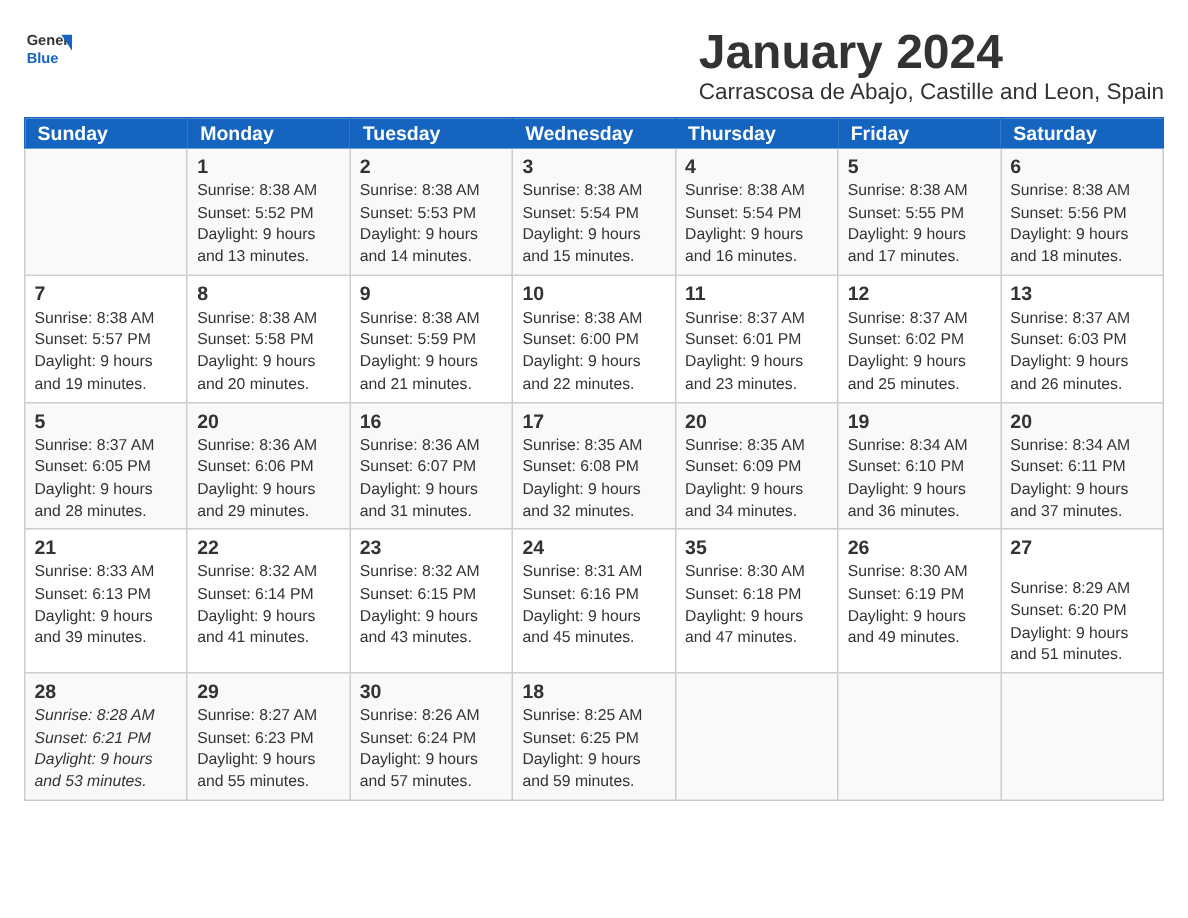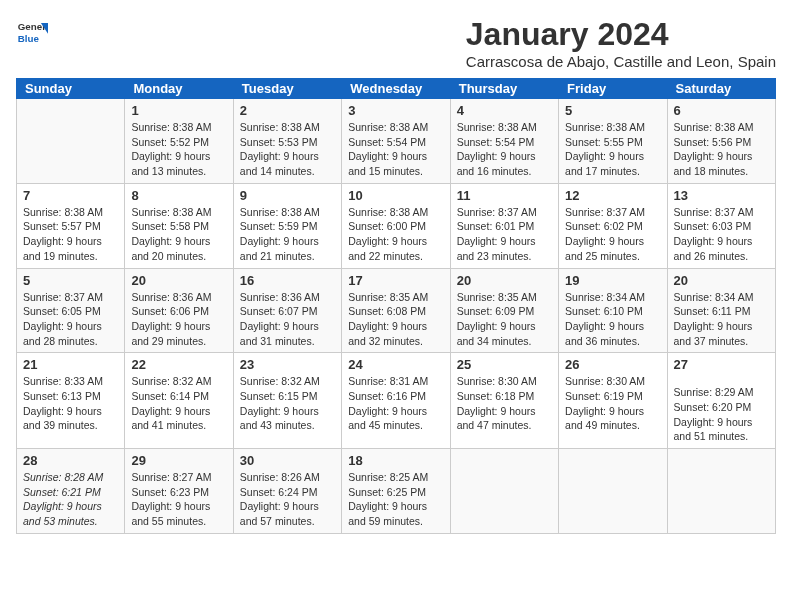--- a/index.html
+++ b/index.html
@@ -280,21 +280,21 @@
 and 43 minutes.</div>
         </td>
         <td>
           <span class="day-number">24</span>
           <div class="day-detail" style="white-space: pre-line;">Sunrise: 8:31 AM
 Sunset: 6:16 PM
 Daylight: 9 hours
 and 45 minutes.</div>
         </td>
         <td>
-          <span class="day-number">25</span>
+          <span class="day-number">35</span>
           <div class="day-detail" style="white-space: pre-line;">Sunrise: 8:30 AM
 Sunset: 6:18 PM
 Daylight: 9 hours
 and 47 minutes.</div>
         </td>
         <td>
           <span class="day-number">26</span>
           <div class="day-detail" style="white-space: pre-line;">Sunrise: 8:30 AM
 Sunset: 6:19 PM
 Daylight: 9 hours

